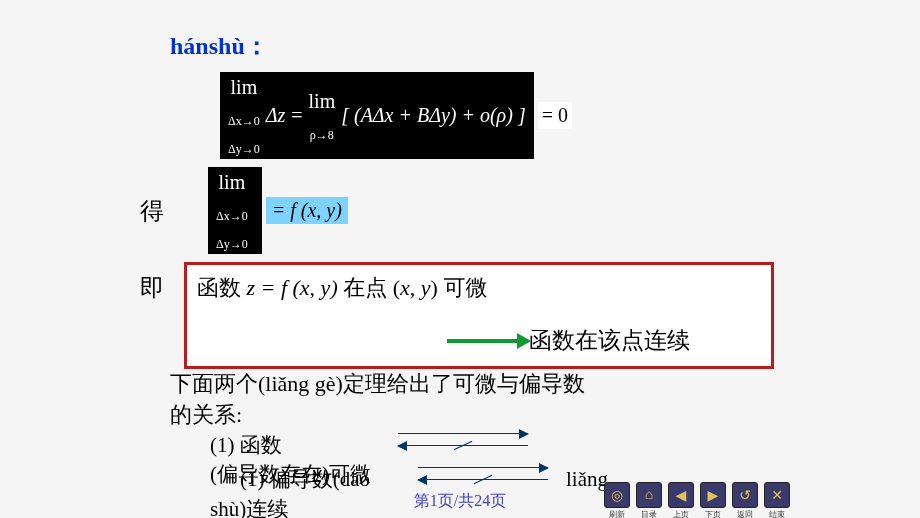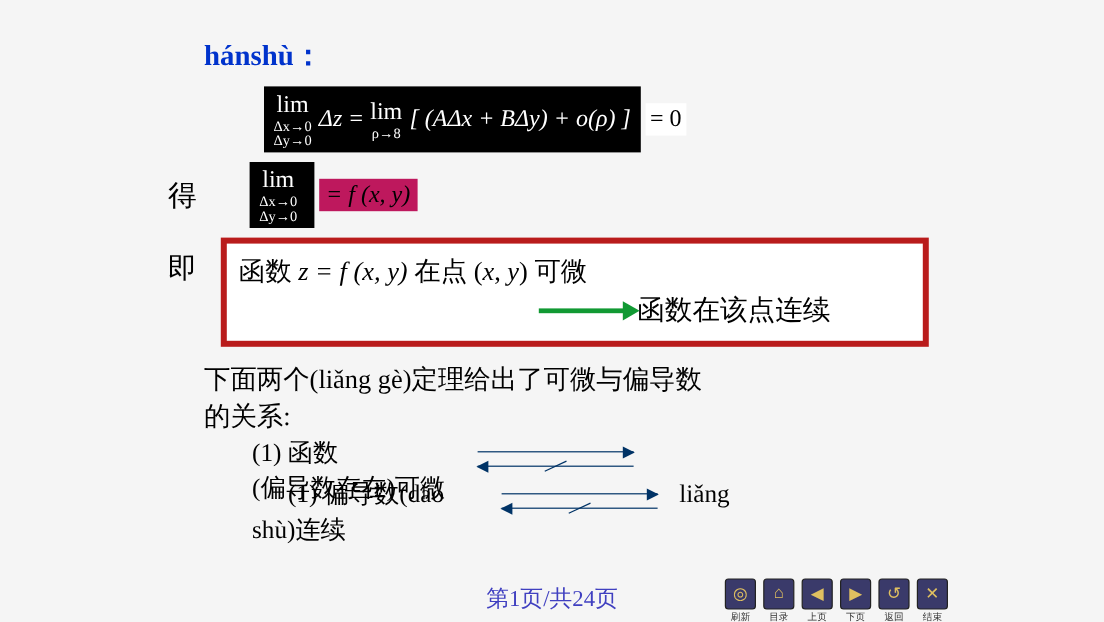--- a/index.html
+++ b/index.html
@@ -39,30 +39,30 @@
     font-style: italic;
   }
   .blackbox .lim {
     display: inline-flex;
     flex-direction: column;
     align-items: center;
     margin-right: 6px;
     font-style: normal;
   }
   .blackbox .lim .top { font-size: 20px; }
-  .blackbox .lim .sub { font-size: 12px; line-height: 1; }
+  .blackbox .lim .sub { font-size: 12px; line-height: 1; margin-top: 16px; }
   .eqzero {
     background: #fff;
     color: #000;
     font-size: 20px;
     padding: 2px 4px;
     font-family: "Times New Roman", serif;
   }
   .fxy {
-    background: #be185d;
+    background: #7dd3fc;
     color: #000;
     font-size: 20px;
     padding: 2px 6px;
     font-family: "Times New Roman", serif;
     font-style: italic;
   }
   .got {
     color: #000;
     font-size: 24px;
     margin-right: 40px;
@@ -73,33 +73,33 @@
     margin-left: 140px;
     gap: 20px;
   }
   .ji {
     color: #000;
     font-size: 24px;
     padding-top: 10px;
   }
   .box {
     background: #fff;
-    border: 5px solid #b91c1c;
+    border: 3px solid #b91c1c;
     width: 590px;
     padding: 8px 10px 10px 10px;
   }
   .box-line1 {
     font-size: 22px;
     color: #000;
   }
   .box-line1 .mi { font-style: italic; font-family: "Times New Roman", serif; }
   .box-line2 {
     display: flex;
     align-items: center;
-    margin-top: 2px;
+    margin-top: 22px;
     margin-left: 250px;
     gap: 10px;
   }
   .arrow-green {
     width: 72px;
     height: 4px;
     background: linear-gradient(to right, #193, #193);
     position: relative;
   }
   .arrow-green::after {
@@ -110,32 +110,31 @@
     border-left: 14px solid #193;
     border-top: 8px solid transparent;
     border-bottom: 8px solid transparent;
   }
   .conclusion {
     font-size: 23px;
     color: #000;
   }
   .bottom-text {
     margin-left: 170px;
-    margin-top: 12px;
     width: 600px;
   }
   .bt-line {
     font-size: 22px;
     color: #000;
     line-height: 1.4;
   }
   .rel-rows { margin-left: 210px; }
   .rel-row {
     display: flex;
-    align-items: flex-end;
+    align-items: flex-start;
     gap: 18px;
     font-size: 21px;
     color: #000;
     line-height: 1.4;
   }
   .rel-arrows {
     width: 130px;
     position: relative;
     height: 18px;
   }
@@ -169,21 +168,21 @@
     width: 20px; height: 1px;
     background: #036;
     transform: rotate(-25deg);
   }
   .slash.s1 { left: 55px; top: 14px; }
   .pager {
     position: absolute;
     width: 100%;
     text-align: center;
     bottom: 6px;
-    font-size: 19px;
+    font-size: 16px;
     color: #4040c0;
   }
   .navbar {
     position: absolute;
     right: 130px;
     bottom: 10px;
     display: flex;
     gap: 6px;
   }
   .navbtn {

